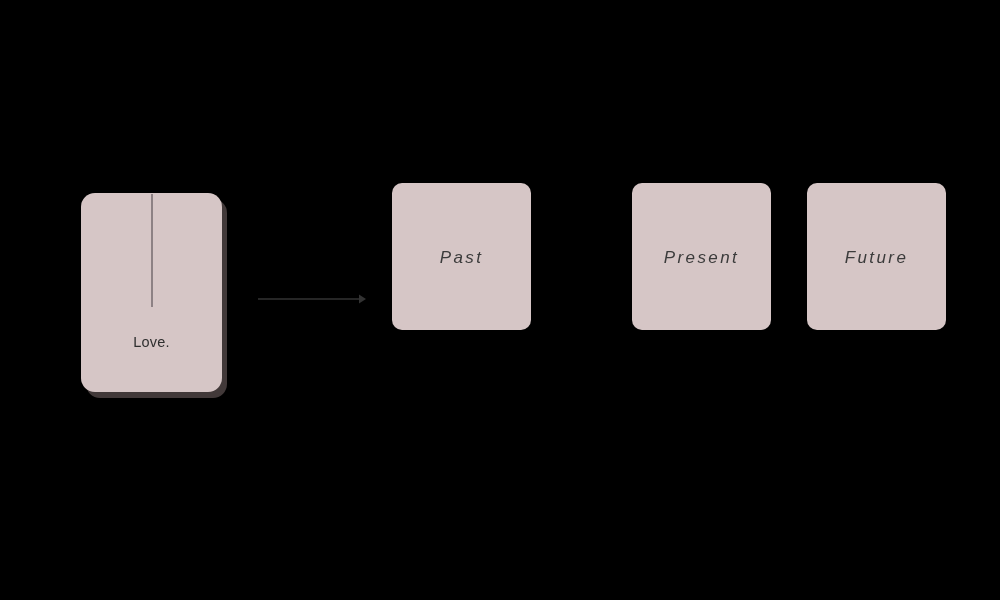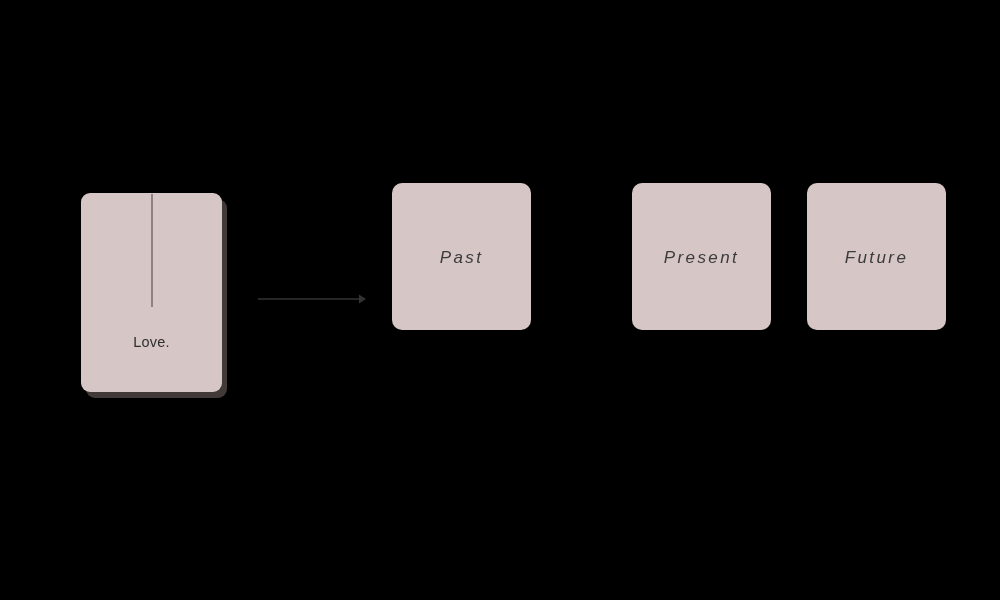--- a/index.html
+++ b/index.html
@@ -33,21 +33,21 @@
     box-sizing: border-box;
   }
 
   
   .card-source {
     left: 81px;
     top: 193px;
     width: 141px;
     height: 199px;
     box-shadow: 5px 6px 0 0 rgba(120, 104, 104, 0.55);
-    border-radius: 9px;
+    border-radius: 14px;
   }
 
   .caret {
     position: absolute;
     left: 70px;
     top: 1px;
     width: 2px;
     height: 113px;
     background: #8d8184;
   }

